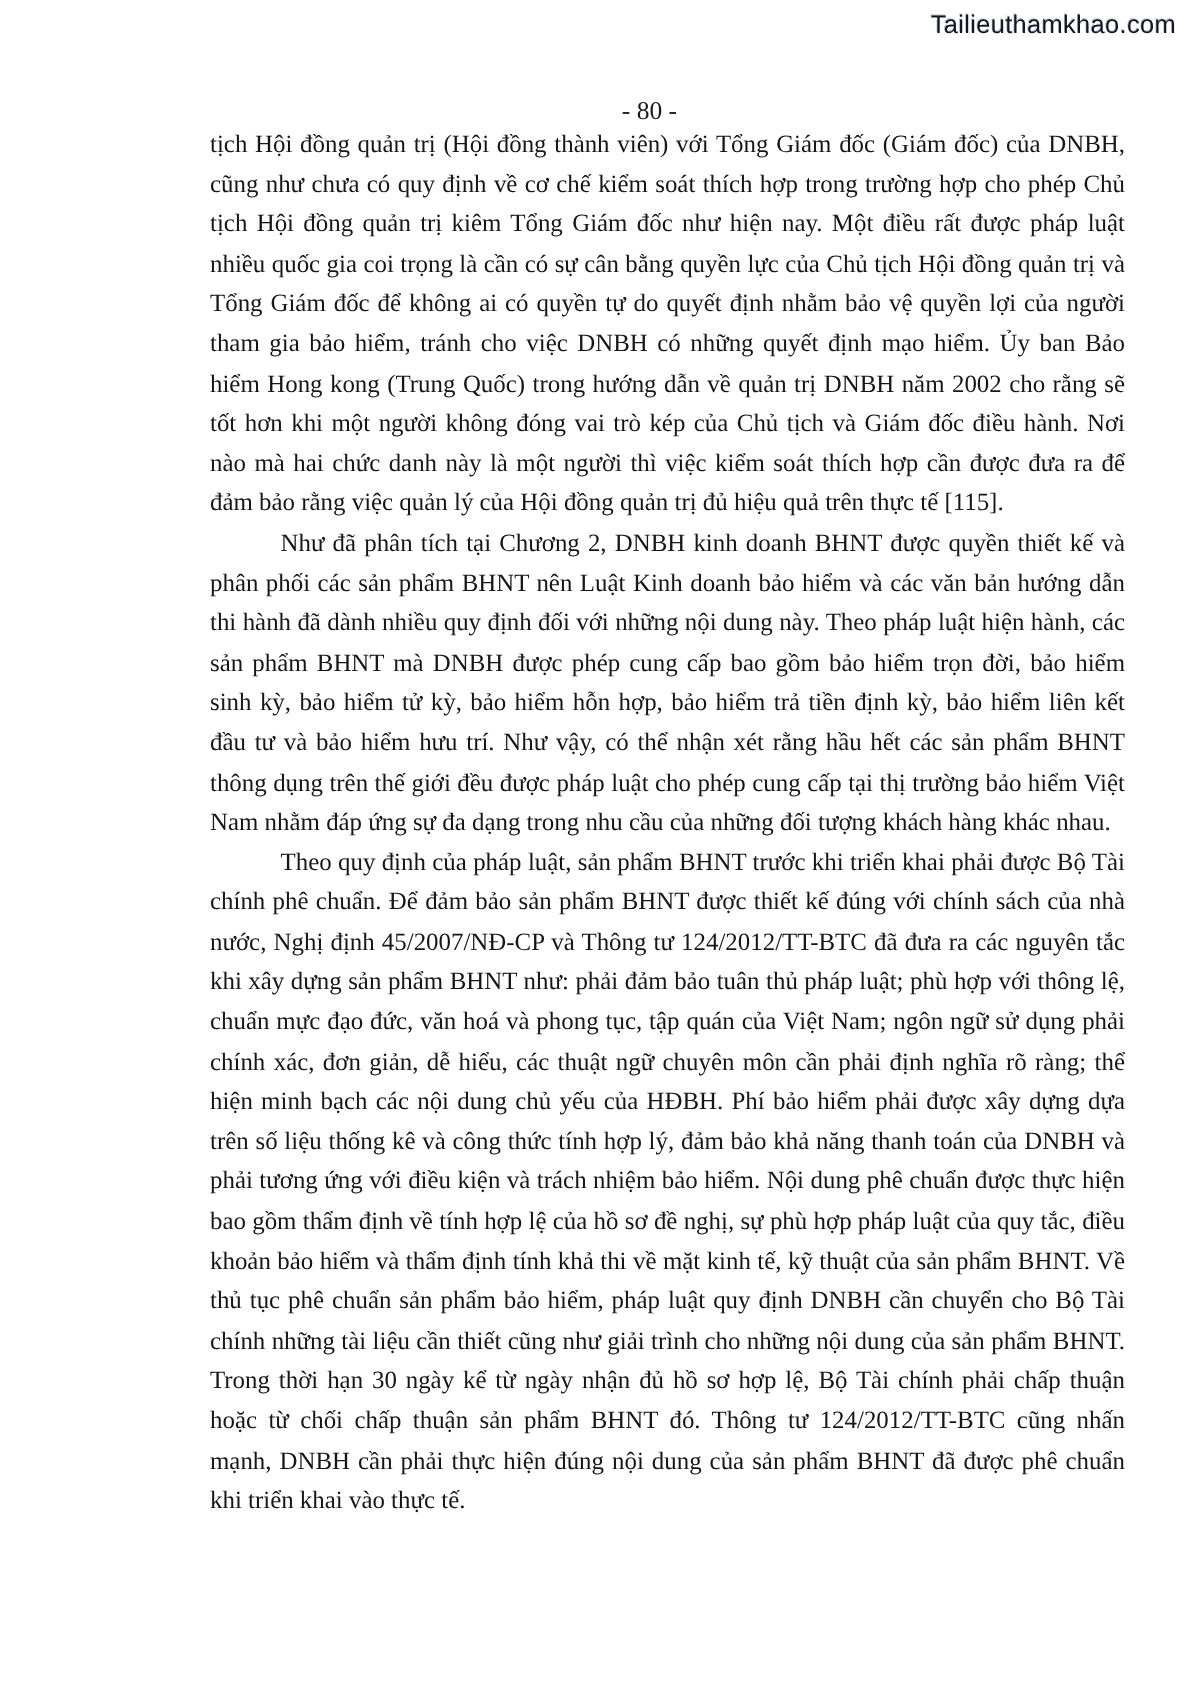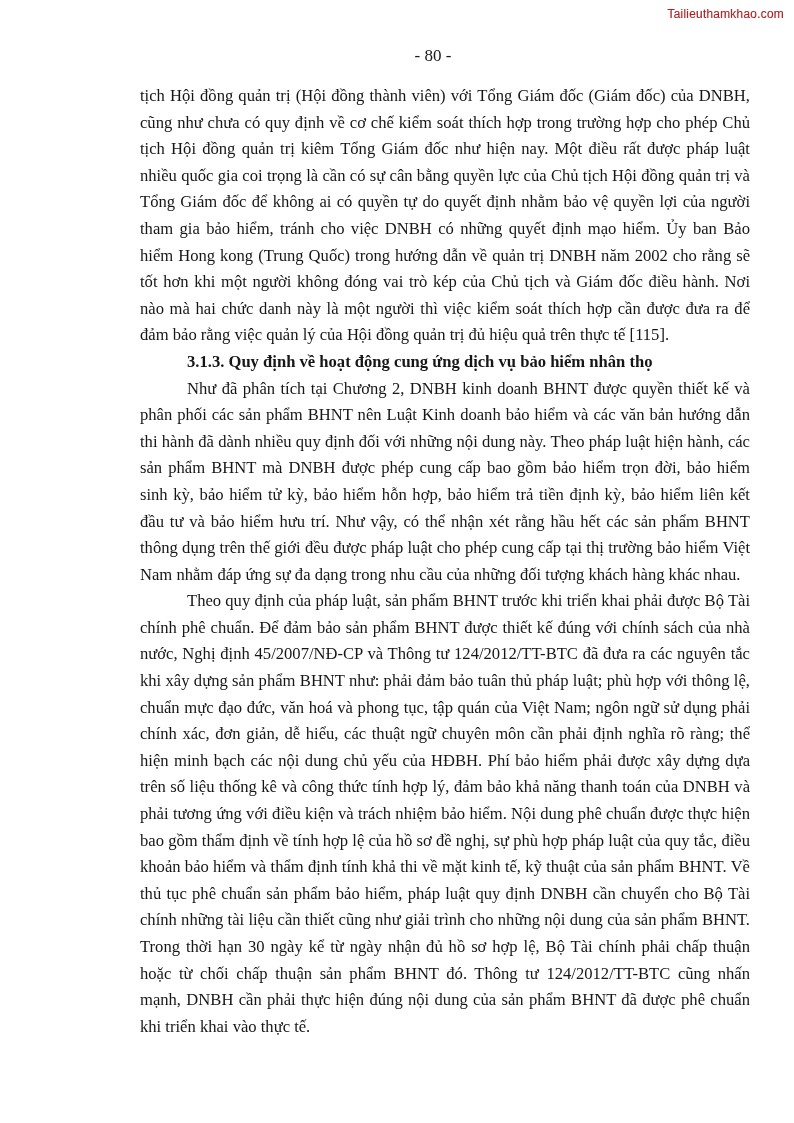--- a/index.html
+++ b/index.html
@@ -13,28 +13,28 @@
     height: 1123px;
     background: #ffffff;
     overflow: hidden;
     font-family: "Liberation Serif", serif;
   }
   .watermark {
     position: absolute;
     top: 7px;
     right: 10px;
     font-family: "Liberation Sans", sans-serif;
-    font-size: 12px;
-    color: #b91c1c;
+    font-size: 17px;
+    color: #0f172a;
     text-shadow: 1px 1px 0 #ffffff, -0.5px -0.5px 0 #bdbdbd;
     letter-spacing: 0.2px;
   }
   .page-number {
     position: absolute;
-    top: 46px;
+    top: 64px;
     left: 128px;
     width: 610px;
     text-align: center;
     font-size: 17px;
     color: #1a1a1a;
   }
   .content {
     position: absolute;
     top: 83px;
     left: 140px;
@@ -61,18 +61,17 @@
 <body>
 
 <div class="page">
 
   <div class="watermark">Tailieuthamkhao.com</div>
 
   <div class="page-number">- 80 -</div>
 
   <div class="content">
     <p class="para-continuation">tịch Hội đồng quản trị (Hội đồng thành viên) với Tổng Giám đốc (Giám đốc) của DNBH, cũng như chưa có quy định về cơ chế kiểm soát thích hợp trong trường hợp cho phép Chủ tịch Hội đồng quản trị kiêm Tổng Giám đốc như hiện nay. Một điều rất được pháp luật nhiều quốc gia coi trọng là cần có sự cân bằng quyền lực của Chủ tịch Hội đồng quản trị và Tổng Giám đốc để không ai có quyền tự do quyết định nhằm bảo vệ quyền lợi của người tham gia bảo hiểm, tránh cho việc DNBH có những quyết định mạo hiểm. Ủy ban Bảo hiểm Hong kong (Trung Quốc) trong hướng dẫn về quản trị DNBH năm 2002 cho rằng sẽ tốt hơn khi một người không đóng vai trò kép của Chủ tịch và Giám đốc điều hành. Nơi nào mà hai chức danh này là một người thì việc kiểm soát thích hợp cần được đưa ra để đảm bảo rằng việc quản lý của Hội đồng quản trị đủ hiệu quả trên thực tế [115].</p>
-    <p class="heading">3.1.3. Quy định về hoạt động cung ứng dịch vụ bảo hiểm nhân thọ</p>
     <p class="indented">Như đã phân tích tại Chương 2, DNBH kinh doanh BHNT được quyền thiết kế và phân phối các sản phẩm BHNT nên Luật Kinh doanh bảo hiểm và các văn bản hướng dẫn thi hành đã dành nhiều quy định đối với những nội dung này. Theo pháp luật hiện hành, các sản phẩm BHNT mà DNBH được phép cung cấp bao gồm bảo hiểm trọn đời, bảo hiểm sinh kỳ, bảo hiểm tử kỳ, bảo hiểm hỗn hợp, bảo hiểm trả tiền định kỳ, bảo hiểm liên kết đầu tư và bảo hiểm hưu trí. Như vậy, có thể nhận xét rằng hầu hết các sản phẩm BHNT thông dụng trên thế giới đều được pháp luật cho phép cung cấp tại thị trường bảo hiểm Việt Nam nhằm đáp ứng sự đa dạng trong nhu cầu của những đối tượng khách hàng khác nhau.</p>
     <p class="indented">Theo quy định của pháp luật, sản phẩm BHNT trước khi triển khai phải được Bộ Tài chính phê chuẩn. Để đảm bảo sản phẩm BHNT được thiết kế đúng với chính sách của nhà nước, Nghị định 45/2007/NĐ-CP và Thông tư 124/2012/TT-BTC đã đưa ra các nguyên tắc khi xây dựng sản phẩm BHNT như: phải đảm bảo tuân thủ pháp luật; phù hợp với thông lệ, chuẩn mực đạo đức, văn hoá và phong tục, tập quán của Việt Nam; ngôn ngữ sử dụng phải chính xác, đơn giản, dễ hiểu, các thuật ngữ chuyên môn cần phải định nghĩa rõ ràng; thể hiện minh bạch các nội dung chủ yếu của HĐBH. Phí bảo hiểm phải được xây dựng dựa trên số liệu thống kê và công thức tính hợp lý, đảm bảo khả năng thanh toán của DNBH và phải tương ứng với điều kiện và trách nhiệm bảo hiểm. Nội dung phê chuẩn được thực hiện bao gồm thẩm định về tính hợp lệ của hồ sơ đề nghị, sự phù hợp pháp luật của quy tắc, điều khoản bảo hiểm và thẩm định tính khả thi về mặt kinh tế, kỹ thuật của sản phẩm BHNT. Về thủ tục phê chuẩn sản phẩm bảo hiểm, pháp luật quy định DNBH cần chuyển cho Bộ Tài chính những tài liệu cần thiết cũng như giải trình cho những nội dung của sản phẩm BHNT. Trong thời hạn 30 ngày kể từ ngày nhận đủ hồ sơ hợp lệ, Bộ Tài chính phải chấp thuận hoặc từ chối chấp thuận sản phẩm BHNT đó. Thông tư 124/2012/TT-BTC cũng nhấn mạnh, DNBH cần phải thực hiện đúng nội dung của sản phẩm BHNT đã được phê chuẩn khi triển khai vào thực tế.</p>
   </div>
 
 </div>
 
 </body></html>

